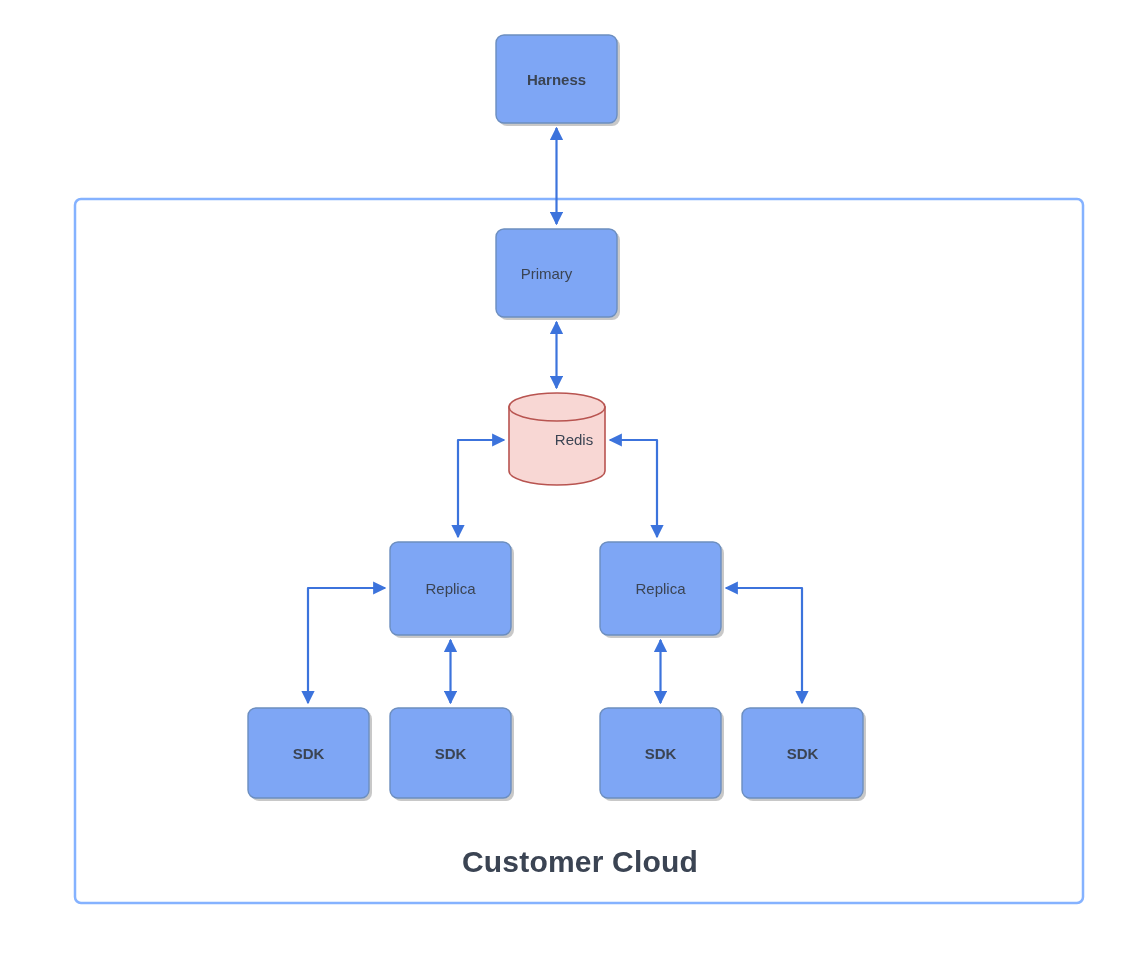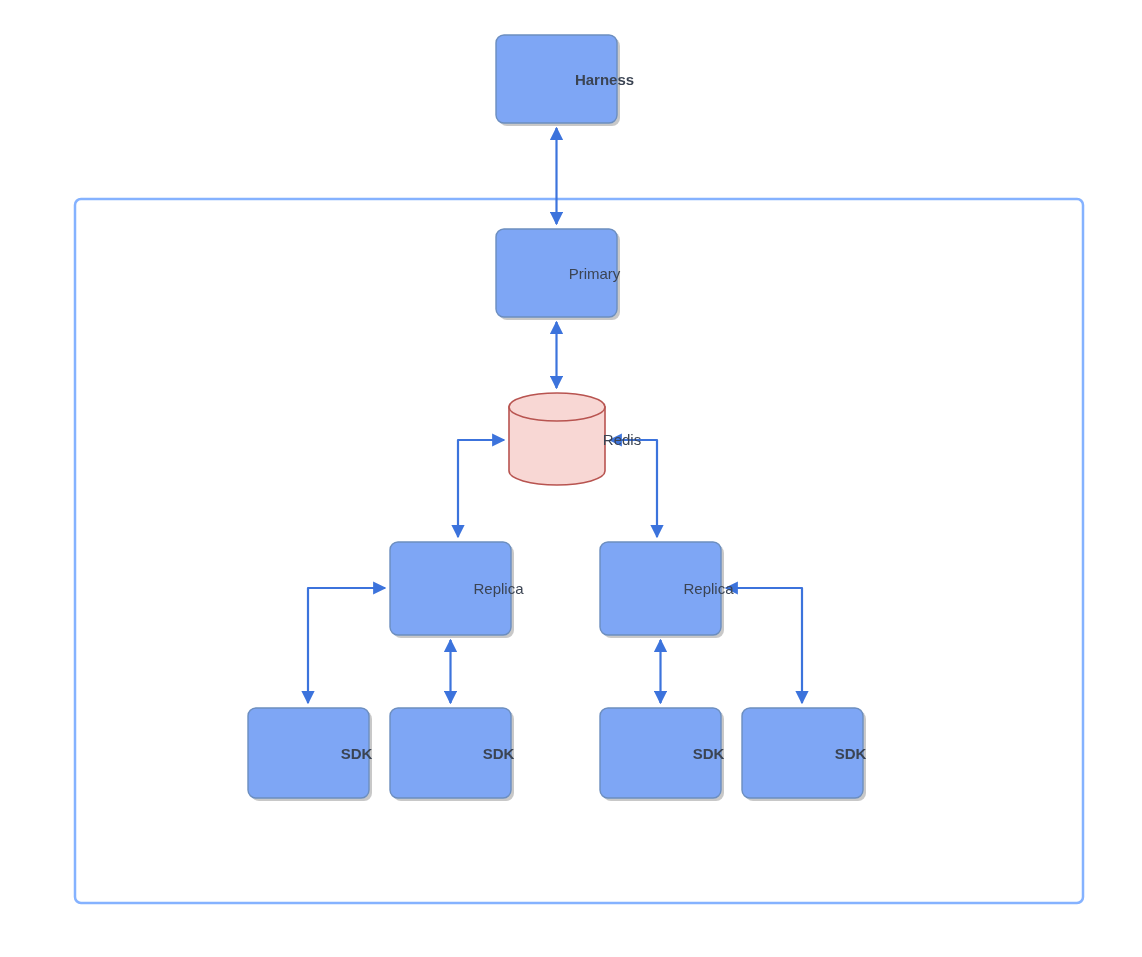--- a/index.html
+++ b/index.html
@@ -26,21 +26,20 @@
   }
   .node-label {
     position: absolute;
     display: flex;
     align-items: center;
     justify-content: center;
     text-align: left;
     color: #3b4453;
     pointer-events: none;
     white-space: nowrap;
-    margin-left: 48px;
   }
   .lbl-bold { font-weight: bold; font-size: 15px; }
   .lbl-norm { font-weight: normal; font-size: 15px; }
   .group-title {
     position: absolute;
     display: flex;
     align-items: center;
     justify-content: center;
     font-size: 30px;
     font-weight: bold;
@@ -123,14 +122,15 @@
       <div class="node-label lbl-norm" style="left: 496px; top: 229px; width: 101px; height: 88px; color: rgb(59, 68, 83);">Primary</div>
       <div class="node-label lbl-norm" style="left: 509px; top: 393px; width: 96px; height: 92px; color: rgb(59, 68, 83); padding-left: 17px;">Redis</div>
       <div class="node-label lbl-norm" style="left: 390px; top: 542px; width: 121px; height: 93px; color: rgb(59, 68, 83);">Replica</div>
       <div class="node-label lbl-norm" style="left: 600px; top: 542px; width: 121px; height: 93px; color: rgb(59, 68, 83);">Replica</div>
       <div class="node-label lbl-bold" style="left: 248px; top: 708px; width: 121px; height: 90px; color: rgb(59, 68, 83);">SDK</div>
       <div class="node-label lbl-bold" style="left: 390px; top: 708px; width: 121px; height: 90px; color: rgb(59, 68, 83);">SDK</div>
       <div class="node-label lbl-bold" style="left: 600px; top: 708px; width: 121px; height: 90px; color: rgb(59, 68, 83);">SDK</div>
       <div class="node-label lbl-bold" style="left: 742px; top: 708px; width: 121px; height: 90px; color: rgb(59, 68, 83);">SDK</div>
     </div>
 
+  <div class="group-title" id="group-title" style="left: 425px; top: 840px; width: 310px; height: 44px; color: rgb(59, 68, 83);">Customer Cloud</div>
 
 </div>
 
 </body></html>

